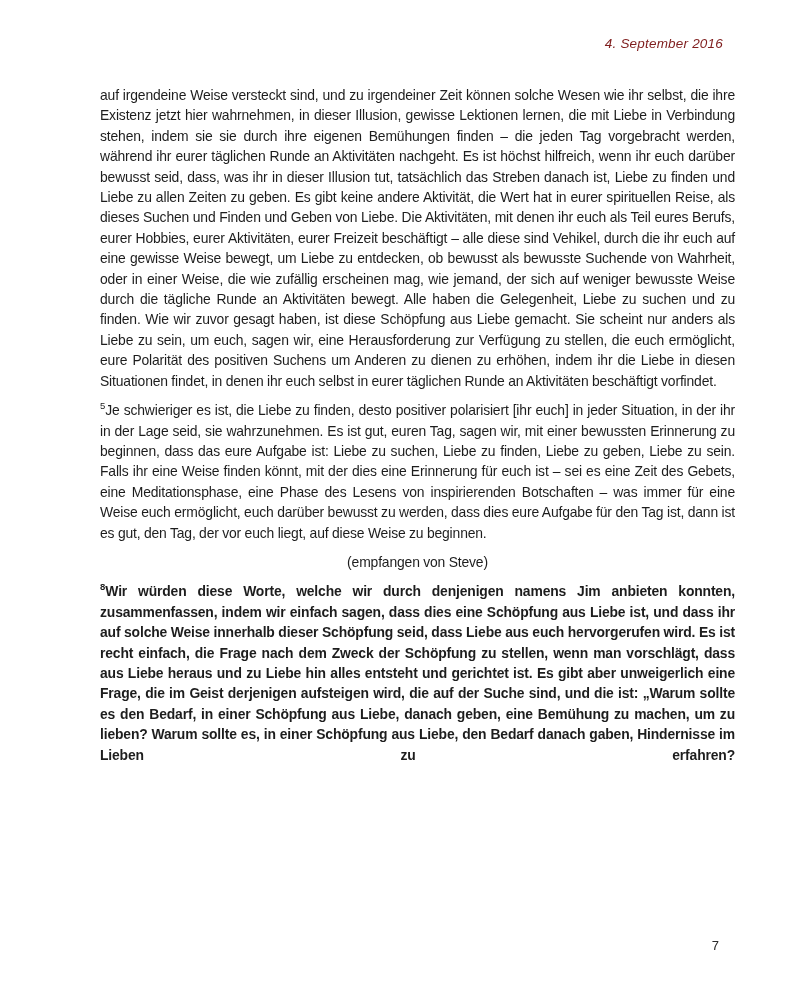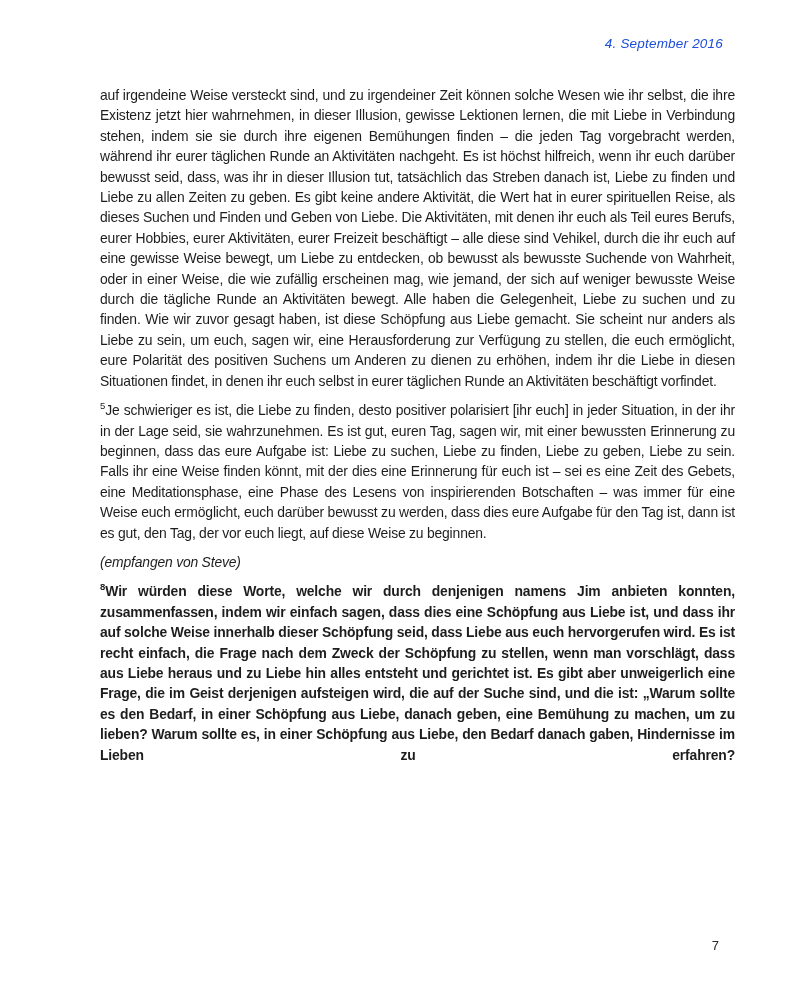--- a/index.html
+++ b/index.html
@@ -21,39 +21,38 @@
     inset: 0;
     background: #ffffff;
   }
   .header-date {
     position: absolute;
     top: 36px;
     right: 77px;
     font-style: italic;
     font-size: 13.5px;
     letter-spacing: 0.2px;
-    color: #1d4ed8;
+    color: #7f1d1d;
   }
   .text-column {
     position: absolute;
     top: 85px;
     left: 100px;
     width: 635px;
   }
   p.para {
     margin: 0 0 9px 0;
     font-size: 13.9px;
     line-height: 20.4px;
     letter-spacing: -0.15px;
     text-align: justify;
     word-spacing: -0.2px;
   }
   p.para.italic {
-    font-style: italic;
-    text-align: left;
+    text-align: center;
   }
   p.para.justify-last {
     text-align-last: justify;
     font-weight: bold;
   }
   p.para sup {
     font-size: 9.5px;
     line-height: 0;
     vertical-align: super;
     letter-spacing: 0;

